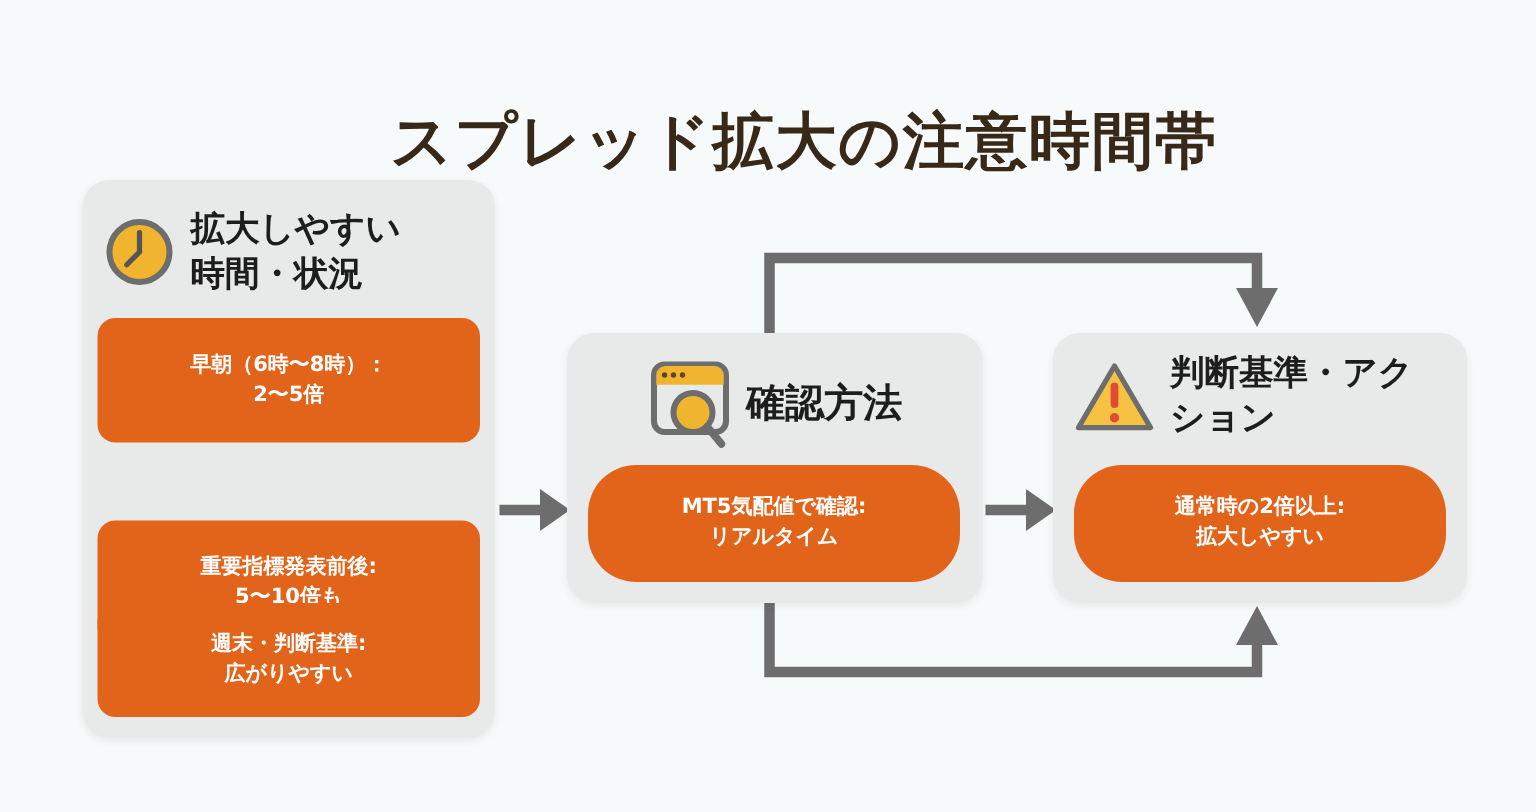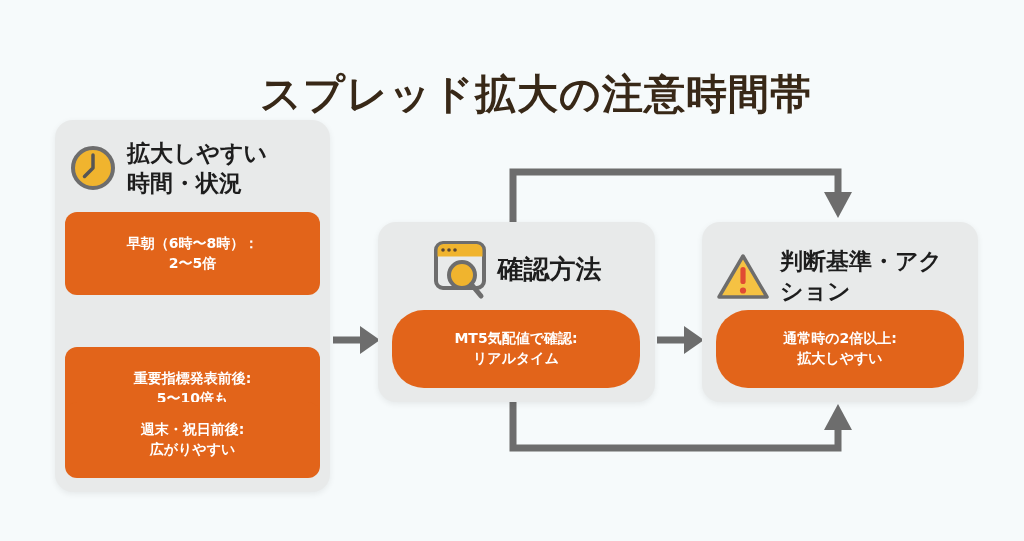--- a/index.html
+++ b/index.html
@@ -30,21 +30,21 @@
     box-sizing:border-box;
   }
   .panel-left{left:55px;top:120px;width:275px;height:372px;}
   .panel-mid{left:378px;top:222px;width:277px;height:180px;}
   .panel-right{left:702px;top:222px;width:276px;height:180px;}
   .panel-header{
     display:flex;align-items:center;gap:10px;
     padding:18px 14px 0 14px;
   }
   .panel-mid .panel-header{justify-content:center;padding-top:16px;}
-  .panel-right .panel-header{padding-top:24px;align-items:flex-start;}
+  .panel-right .panel-header{padding-top:12px;align-items:flex-start;}
   .panel-right .icon{margin-top:6px;}
   .header-text{
     font-weight:800;font-size:23px;color:#1d1d1d;
     line-height:1.32;white-space:pre-line;
   }
   .panel-mid .header-text{font-size:26px;}
   .icon{flex:0 0 auto;display:inline-flex;}
   .obox{
     position:absolute;
     background:#e2641a;
@@ -90,21 +90,21 @@
           <path d="M24 24 L24 11 M24 24 L15.5 32.5" stroke="#555555" stroke-width="3.5" stroke-linecap="round" fill="none"></path>
         </svg>
       </span>
       <span class="header-text">拡大しやすい
 時間・状況</span>
     </div>
     <div class="obox obox-1">早朝（6時〜8時）：
 2〜5倍</div>
     <div class="obox obox-2">重要指標発表前後:
 5〜10倍も</div>
-    <div class="obox obox-3">週末・祝日前後:
+    <div class="obox obox-3">週末・判断基準:
 広がりやすい</div>
   </section>
 
   <section class="panel panel-mid">
     <div class="panel-header">
       <span class="icon">
         <svg width="56" height="62" viewBox="0 0 56 62">
           <rect x="4" y="5" width="48" height="45" rx="7" fill="none" stroke="#6d6d6d" stroke-width="4"></rect>
           <path d="M5.5 12 a6 6 0 0 1 6-6 h33 a6 6 0 0 1 6 6 v6.5 H5.5 z" fill="#f0b42e"></path>
           <circle cx="11" cy="12" r="1.8" fill="#5a4632"></circle>

